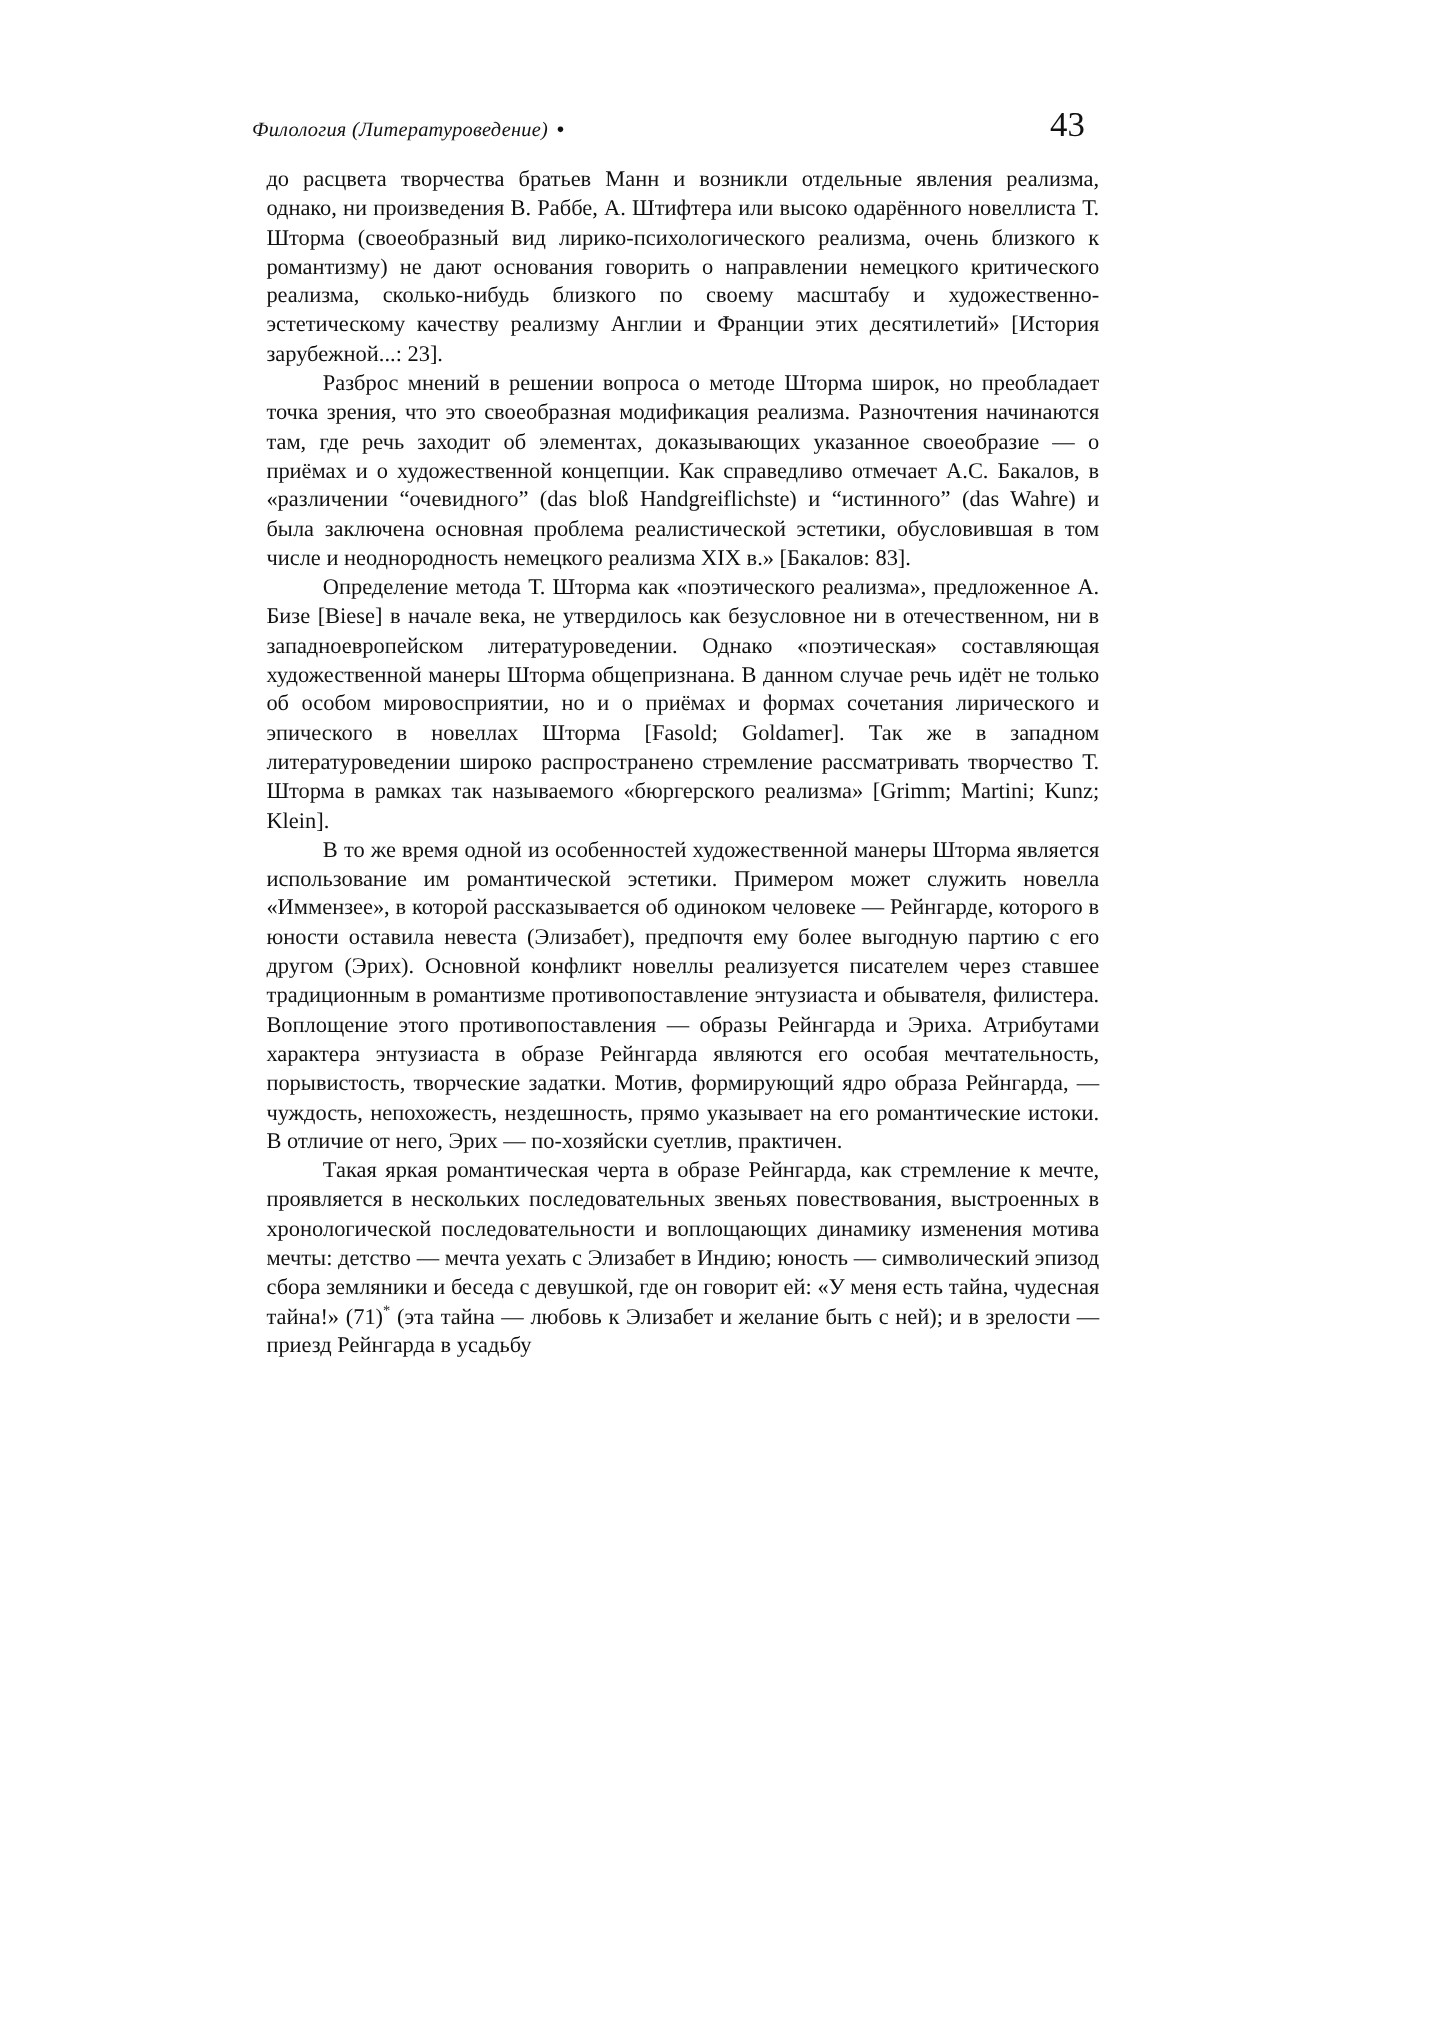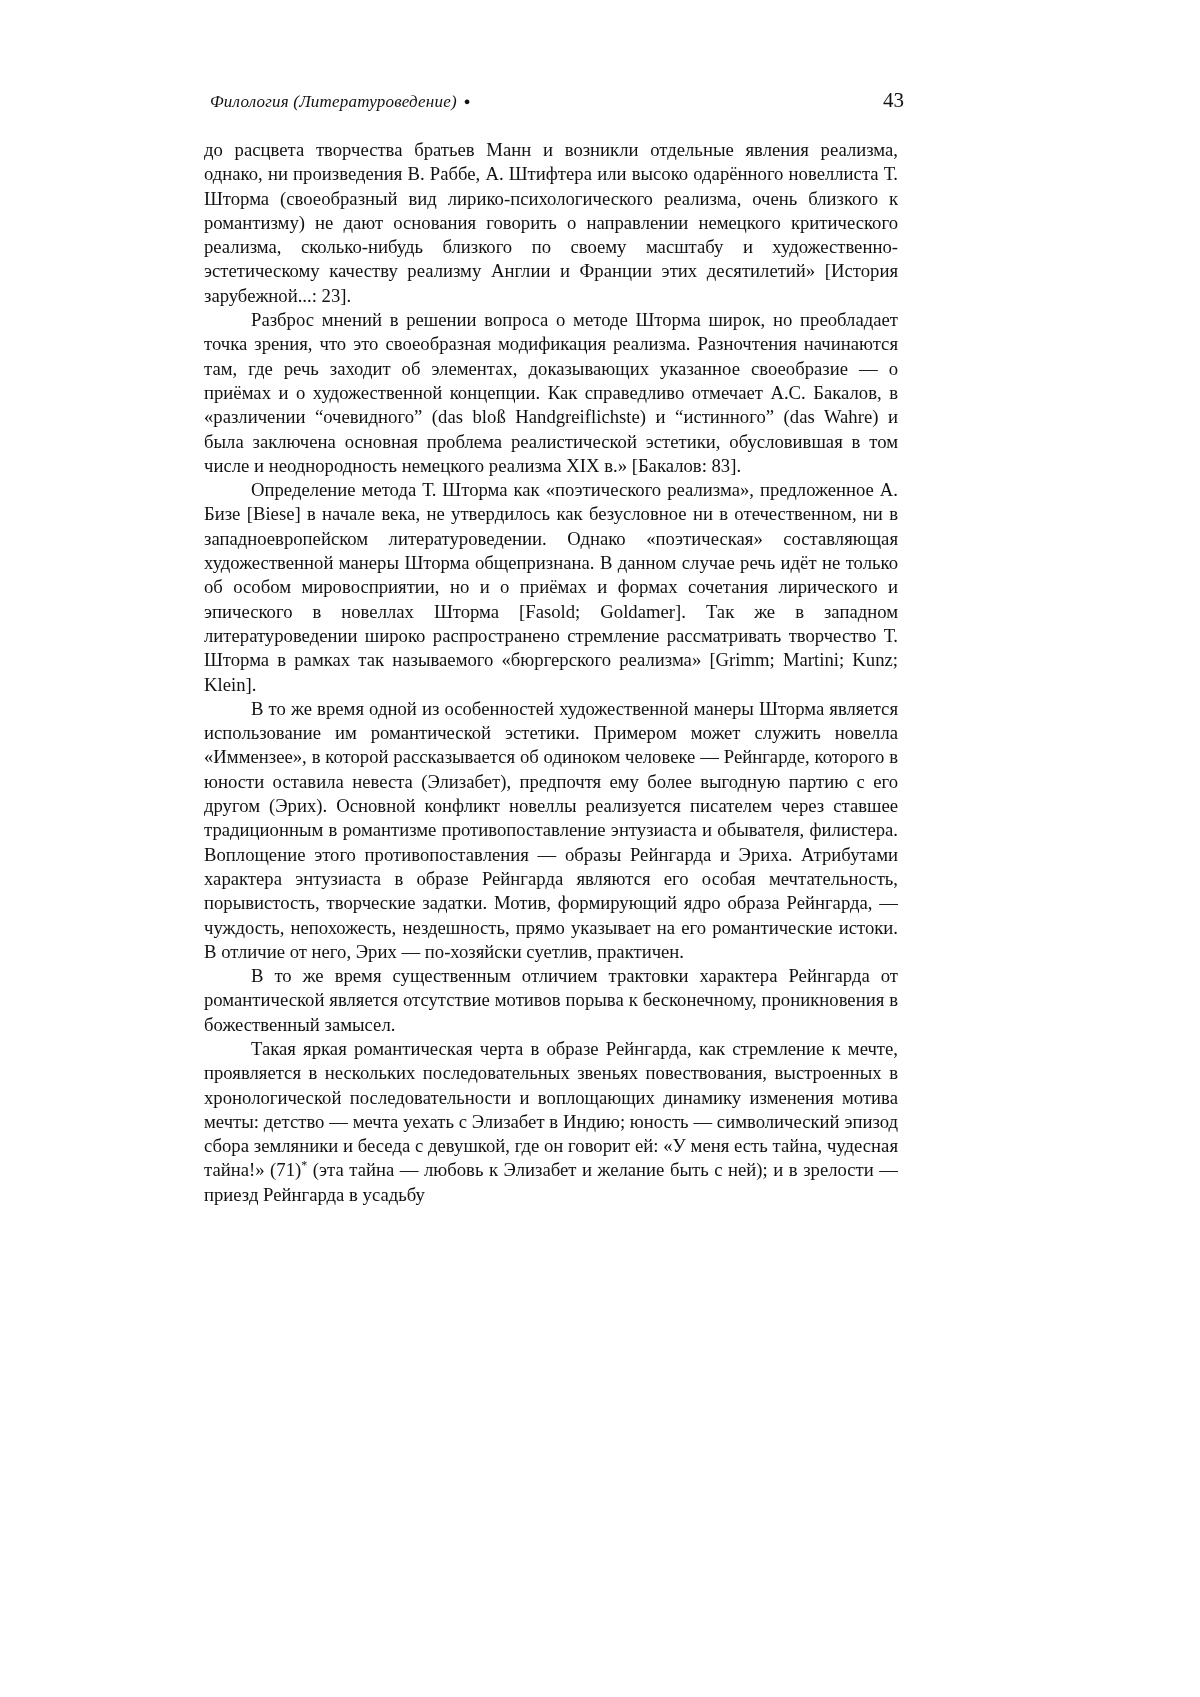--- a/index.html
+++ b/index.html
@@ -33,26 +33,26 @@
     letter-spacing: 0.2px;
   }
   .bullet {
     font-style: normal;
     font-size: 11px;
     margin-left: 7px;
     position: relative;
     top: -2px;
   }
   .page-number {
-    font-size: 21px;
+    font-size: 29px;
     font-style: normal;
   }
   .article-body {
     position: absolute;
-    left: 204px;
+    left: 222px;
     top: 138px;
     width: 694px;
   }
   .para {
     margin: 0;
     font-size: 18.7px;
     line-height: 24.3px;
     text-align: justify;
     hyphens: auto;
     -webkit-hyphens: auto;
@@ -108,21 +108,20 @@
       <span>Филология (Литературоведение)</span><span class="bullet">●</span>
     </div>
     <div class="page-number">43</div>
   </header>
 
   <main class="article-body">
     <p class="para">до расцвета творчества братьев Манн и возникли отдельные явления реализма, однако, ни произведения В. Раббе, А. Штифтера или высоко одарённого новеллиста Т. Шторма (своеобразный вид лирико-психологического реализма, очень близкого к романтизму) не дают основания говорить о направлении немецкого критического реализма, сколько-нибудь близкого по своему масштабу и художественно-эстетическому качеству реализму Англии и Франции этих десятилетий» [История зарубежной...: 23].</p>
     <p class="para indent">Разброс мнений в решении вопроса о методе Шторма широк, но преобладает точка зрения, что это своеобразная модификация реализма. Разночтения начинаются там, где речь заходит об элементах, доказывающих указанное своеобразие — о приёмах и о художественной концепции. Как справедливо отмечает А.С. Бакалов, в «различении “очевидного” (das bloß Handgreiflichste) и “истинного” (das Wahre) и была заключена основная проблема реалистической эстетики, обусловившая в том числе и неоднородность немецкого реализма XIX в.» [Бакалов: 83].</p>
     <p class="para indent">Определение метода Т. Шторма как «поэтического реализма», предложенное А. Бизе [Biese] в начале века, не утвердилось как безусловное ни в отечественном, ни в западноевропейском литературоведении. Однако «поэтическая» составляющая художественной манеры Шторма общепризнана. В данном случае речь идёт не только об особом мировосприятии, но и о приёмах и формах сочетания лирического и эпического в новеллах Шторма [Fasold; Goldamer]. Так же в западном литературоведении широко распространено стремление рассматривать творчество Т. Шторма в рамках так называемого «бюргерского реализма» [Grimm; Martini; Kunz; Klein].</p>
     <p class="para indent">В то же время одной из особенностей художественной манеры Шторма является использование им романтической эстетики. Примером может служить новелла «Иммензее», в которой рассказывается об одиноком человеке — Рейнгарде, которого в юности оставила невеста (Элизабет), предпочтя ему более выгодную партию с его другом (Эрих). Основной конфликт новеллы реализуется писателем через ставшее традиционным в романтизме противопоставление энтузиаста и обывателя, филистера. Воплощение этого противопоставления — образы Рейнгарда и Эриха. Атрибутами характера энтузиаста в образе Рейнгарда являются его особая мечтательность, порывистость, творческие задатки. Мотив, формирующий ядро образа Рейнгарда, — чуждость, непохожесть, нездешность, прямо указывает на его романтические истоки. В отличие от него, Эрих — по-хозяйски суетлив, практичен.</p>
-    <p class="para indent">В то же время существенным отличием трактовки характера Рейнгарда от романтической является отсутствие мотивов порыва к бесконечному, проникновения в божественный замысел.</p>
     <p class="para indent"><span>Такая яркая романтическая черта в образе Рейнгарда, как стремление к мечте, проявляется в нескольких последовательных звеньях повествования, выстроенных в хронологической последовательности и воплощающих динамику изменения мотива мечты: детство — мечта уехать с Элизабет в Индию; юность — символический эпизод сбора земляники и беседа с девушкой, где он говорит ей: «У меня есть тайна, чудесная тайна!» (71)</span><sup class="fn-ref">*</sup><span> (эта тайна — любовь к Элизабет и желание быть с ней); и в зрелости — приезд Рейнгарда в усадьбу</span></p>
   </main>
 
   <div class="footnote-block">
     <div class="footnote-rule"></div>
     <p class="footnote-text"><sup class="fn-marker">*</sup> <span>Здесь и далее текст новеллы цитируется по изданию: Шторм Т. Новеллы: в 2 т. Т. 1. М., 1965 с указанием в скобках страниц.</span></p>
   </div>
 
   <footer class="page-footer">
     <span>2024. Вып. 3</span><span class="bullet">●</span>

